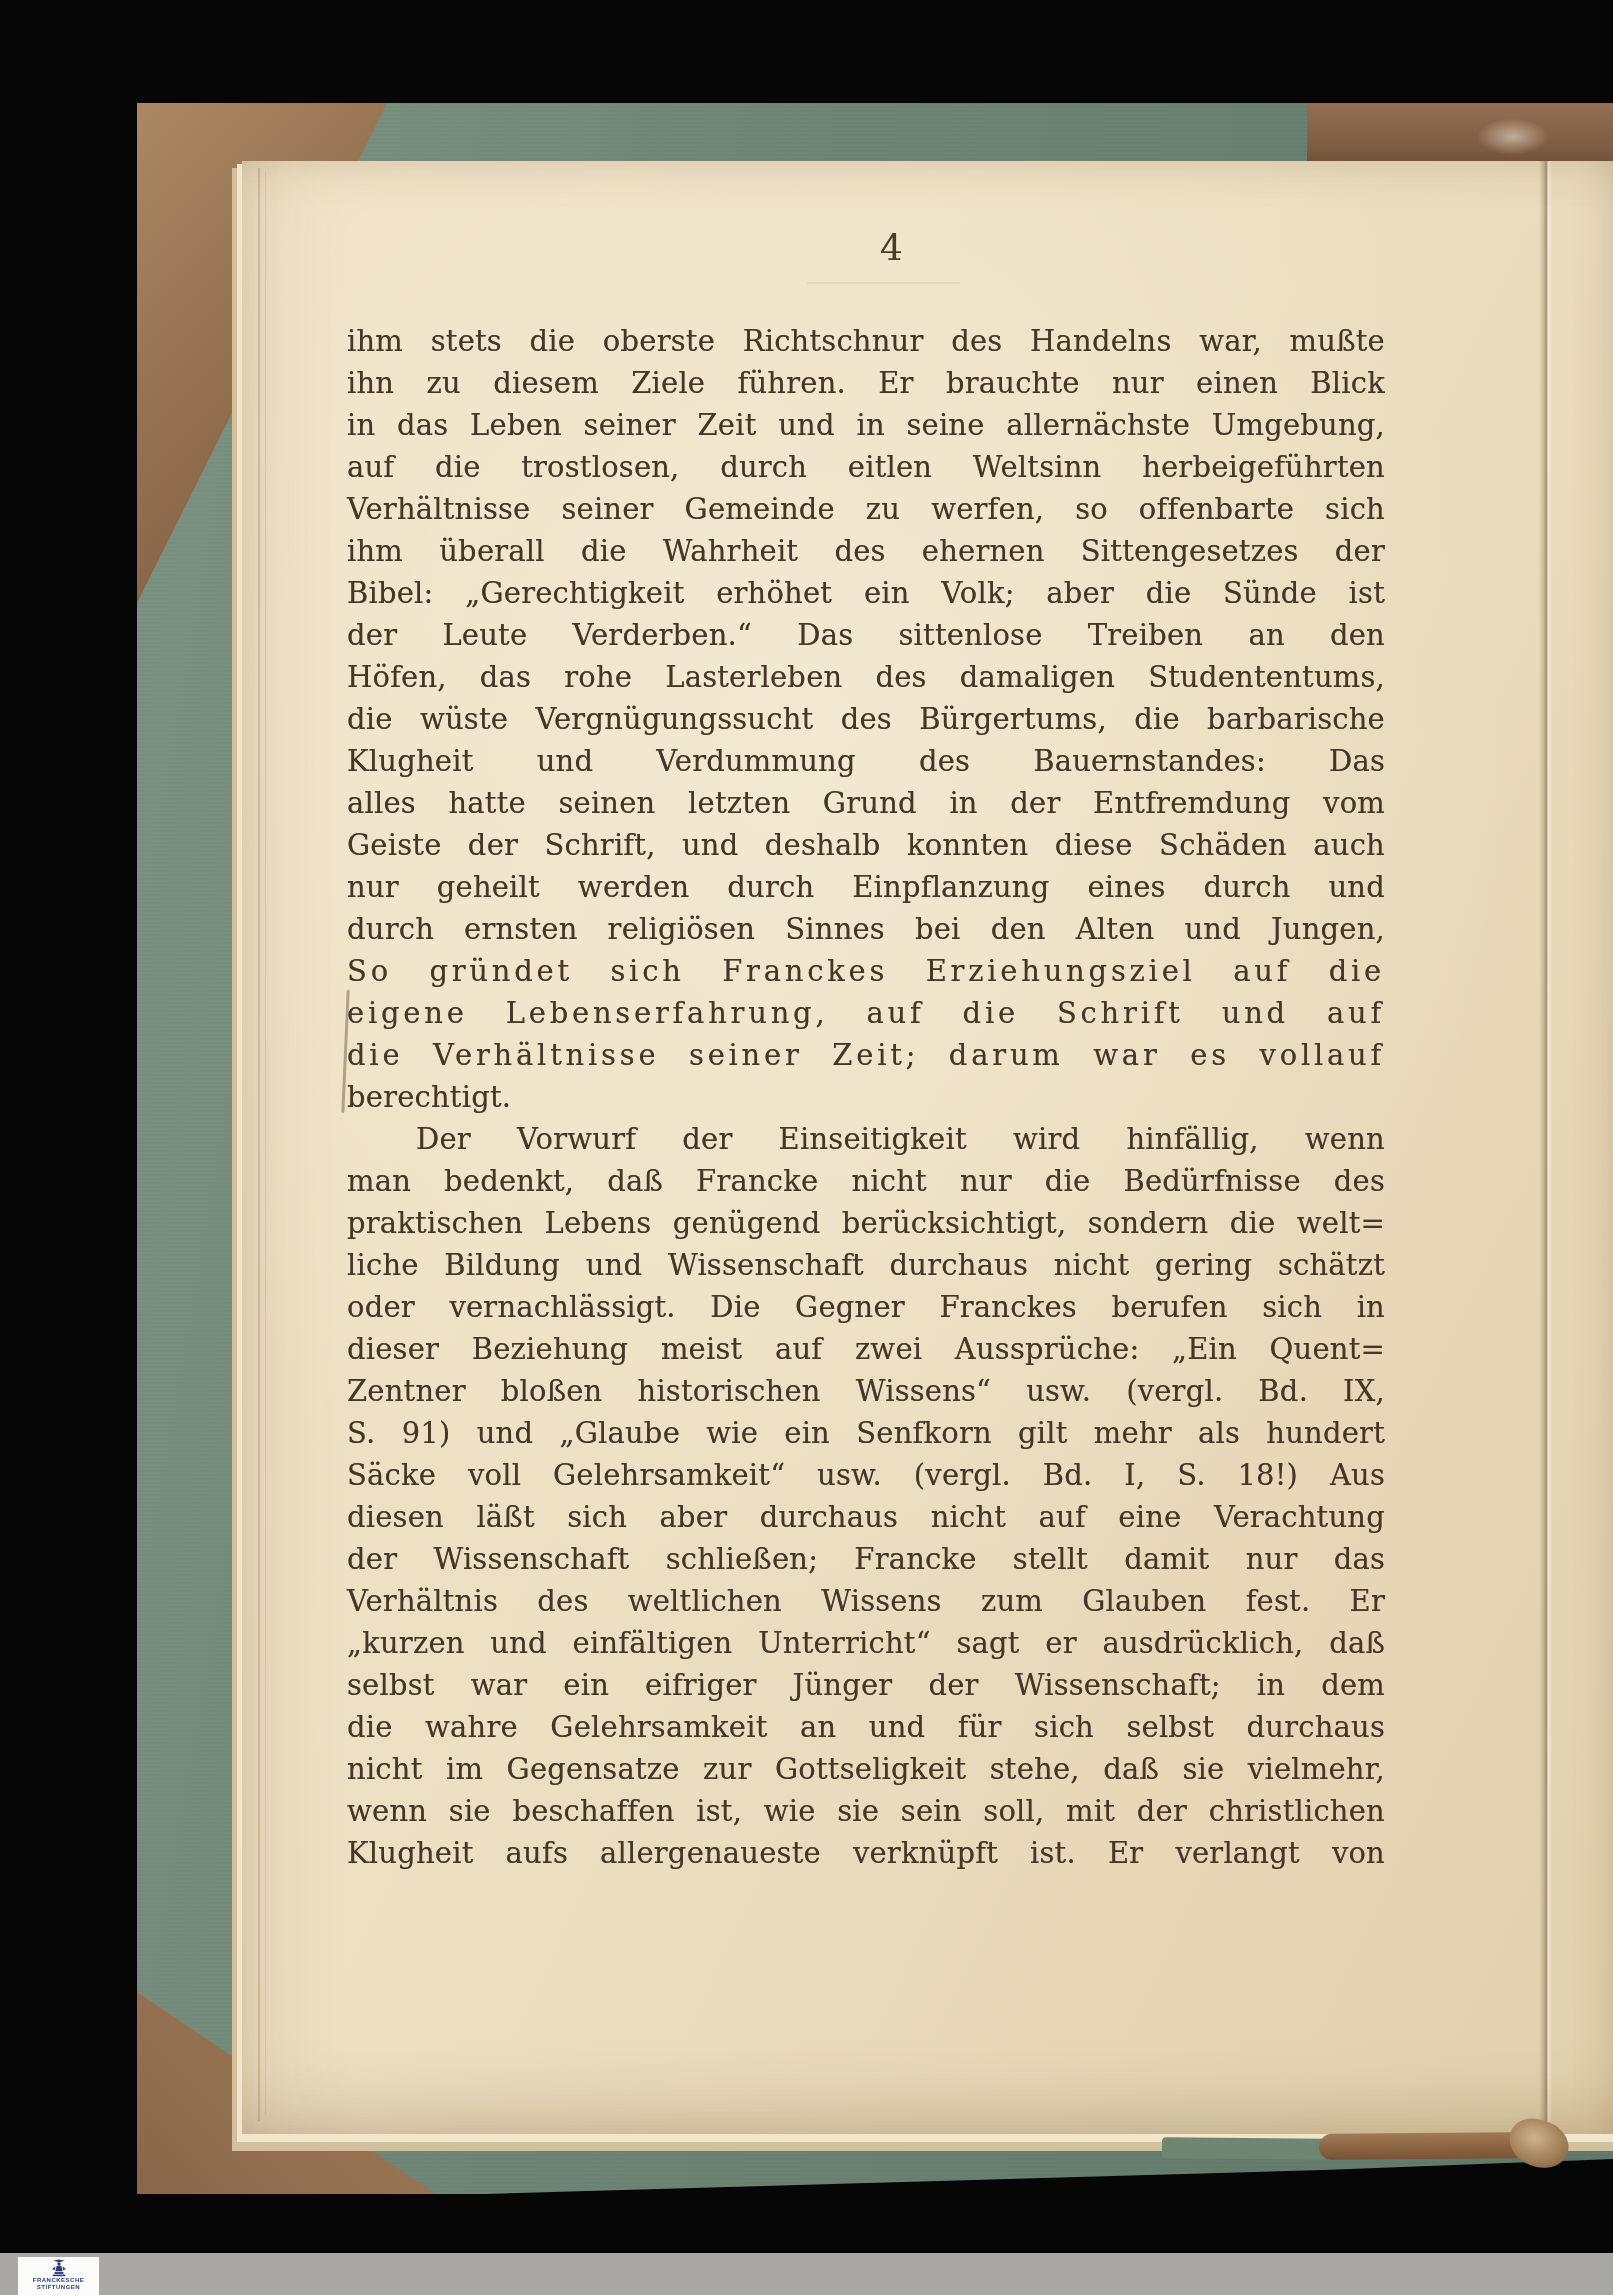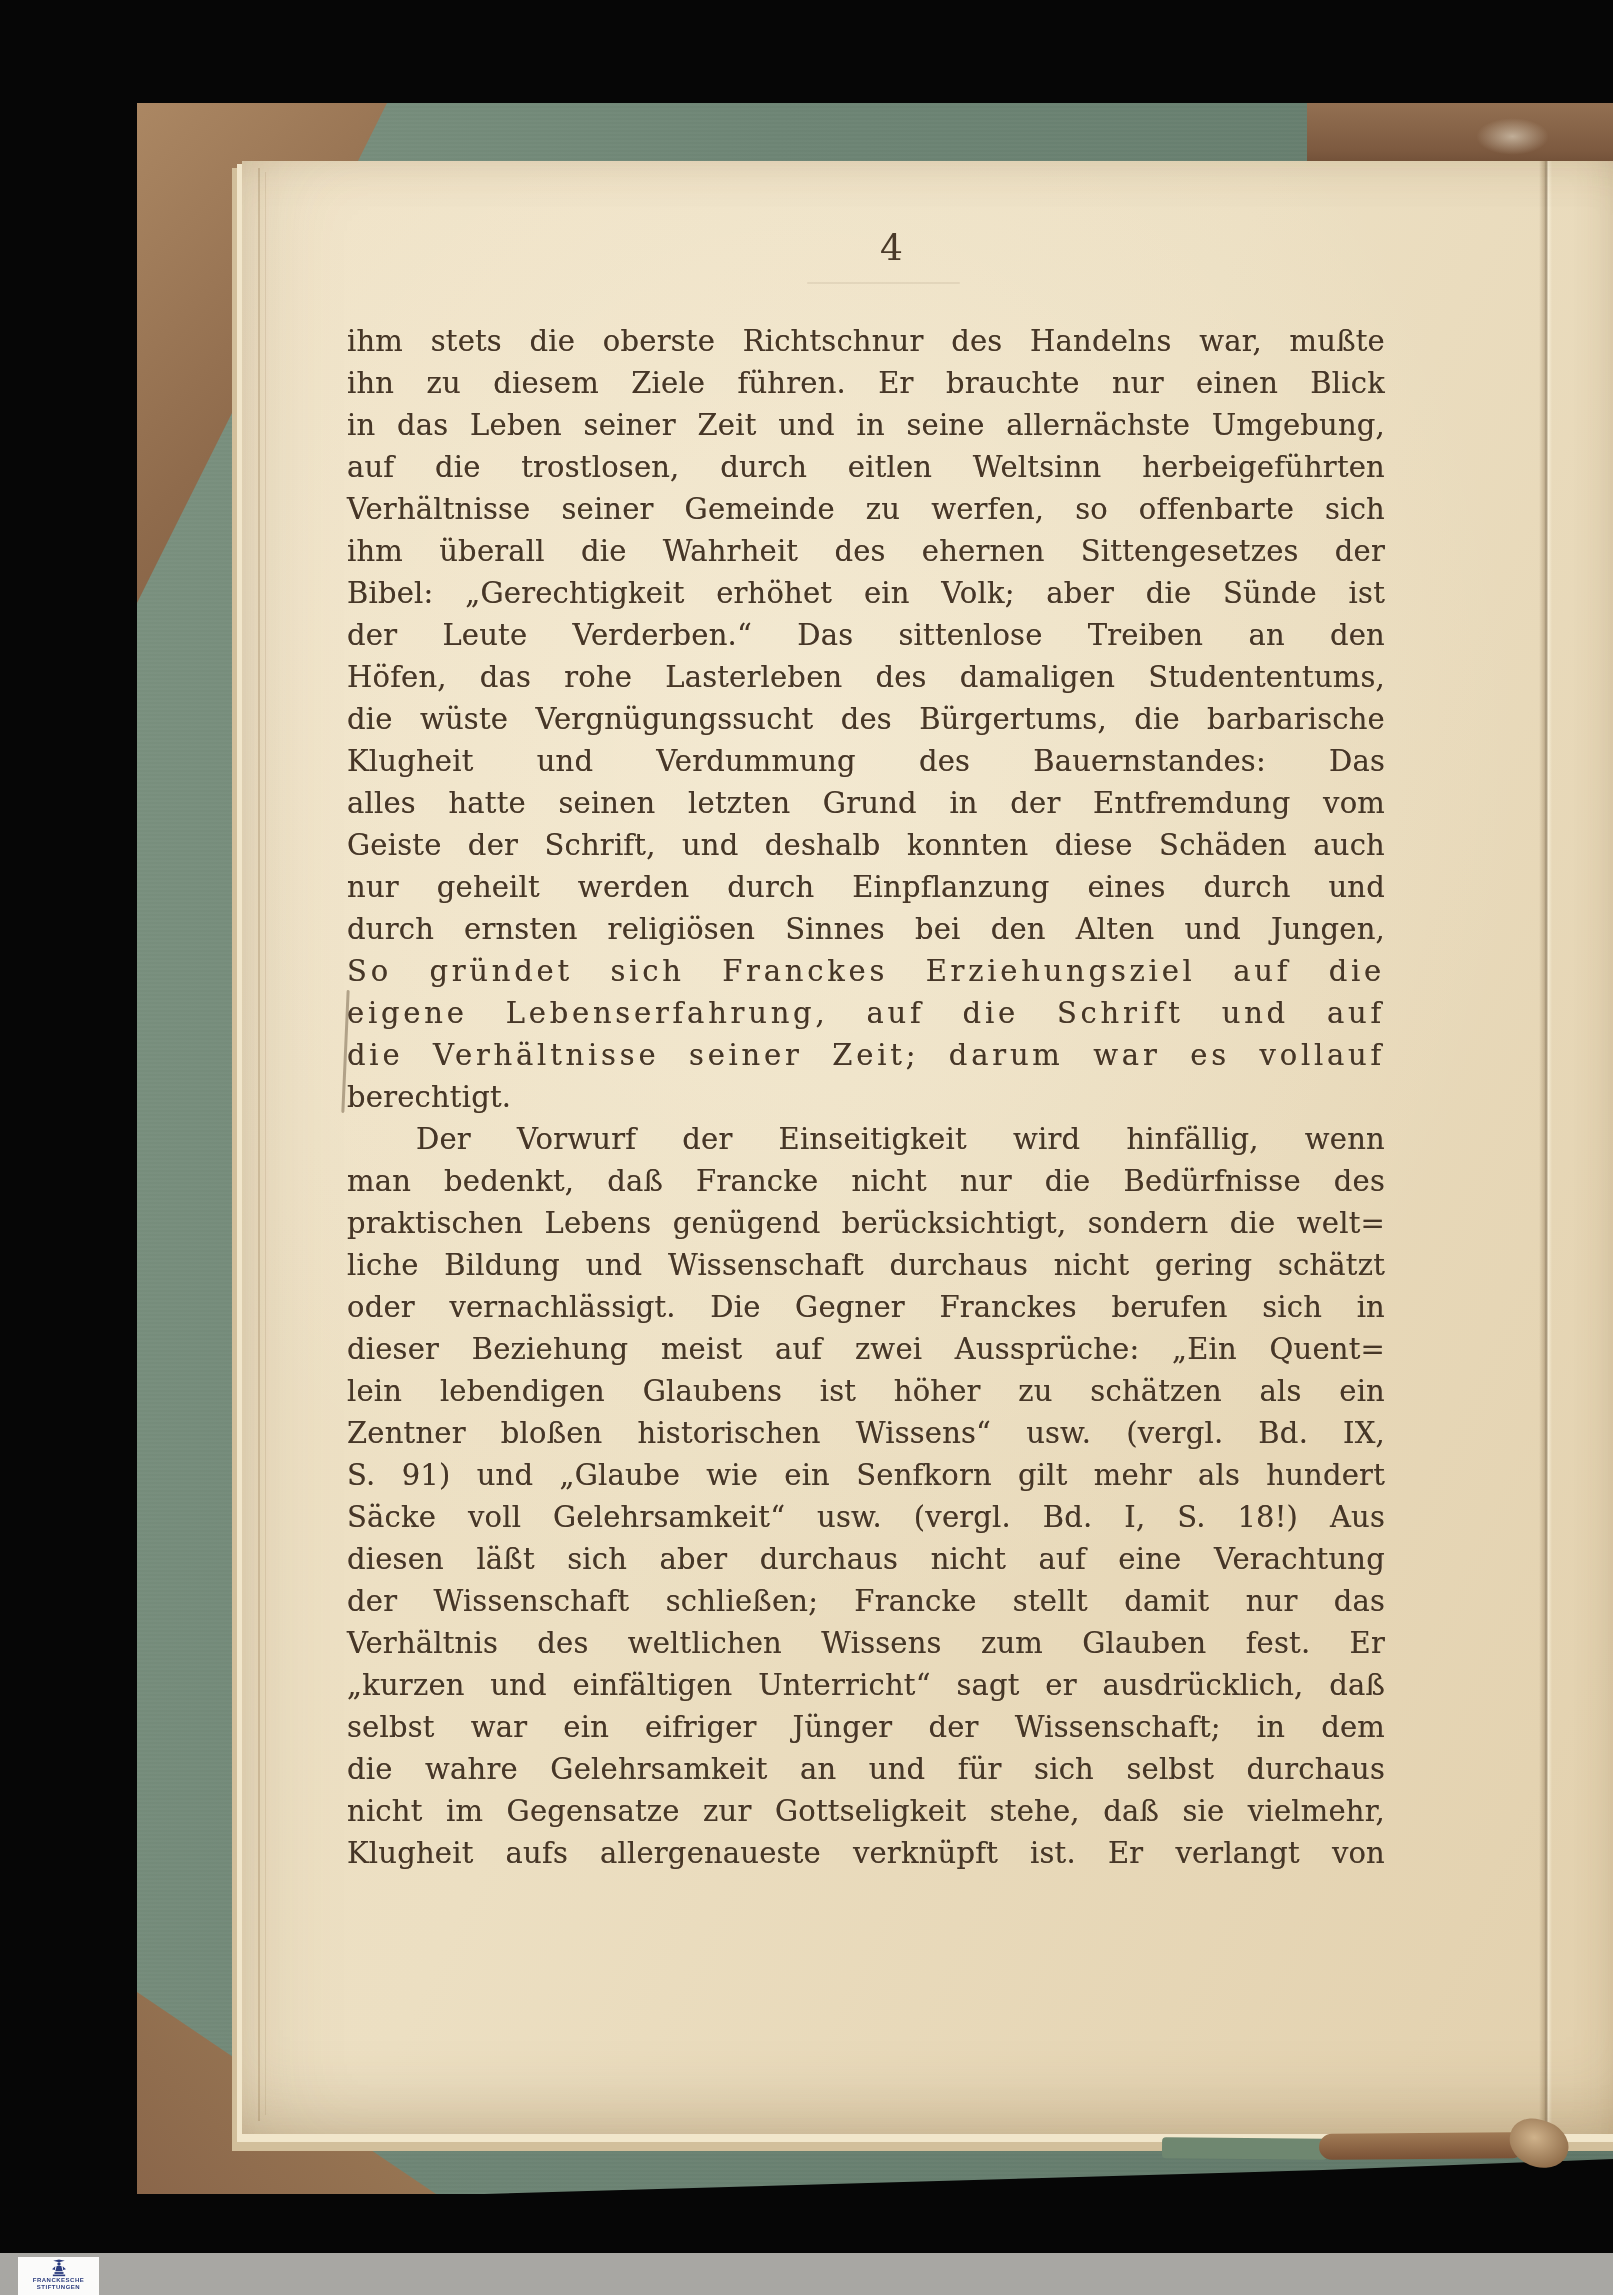--- a/index.html
+++ b/index.html
@@ -122,31 +122,31 @@
           <div class="line sp">So gründet sich Franckes Erziehungsziel auf die</div>
           <div class="line sp">eigene Lebenserfahrung, auf die Schrift und auf</div>
           <div class="line sp">die Verhältnisse seiner Zeit; darum war es vollauf</div>
           <div class="line end">berechtigt.</div>
           <div class="line ind">Der Vorwurf der Einseitigkeit wird hinfällig, wenn</div>
           <div class="line">man bedenkt, daß Francke nicht nur die Bedürfnisse des</div>
           <div class="line">praktischen Lebens genügend berücksichtigt, sondern die welt=</div>
           <div class="line">liche Bildung und Wissenschaft durchaus nicht gering schätzt</div>
           <div class="line">oder vernachlässigt.  Die Gegner Franckes berufen sich in</div>
           <div class="line">dieser Beziehung meist auf zwei Aussprüche: „Ein Quent=</div>
-          <div class="line">lein lebendigen Glaubens ist höher zu schätzen als ein</div>
           <div class="line">Zentner bloßen historischen Wissens“ usw. (vergl. Bd. IX,</div>
           <div class="line">S. 91) und „Glaube wie ein Senfkorn gilt mehr als hundert</div>
           <div class="line">Säcke voll Gelehrsamkeit“ usw. (vergl. Bd. I, S. 18!)  Aus</div>
           <div class="line">diesen läßt sich aber durchaus nicht auf eine Verachtung</div>
           <div class="line">der Wissenschaft schließen; Francke stellt damit nur das</div>
           <div class="line">Verhältnis des weltlichen Wissens zum Glauben fest.  Er</div>
           <div class="line">„kurzen und einfältigen Unterricht“ sagt er ausdrücklich, daß</div>
           <div class="line">selbst war ein eifriger Jünger der Wissenschaft; in dem</div>
           <div class="line">die wahre Gelehrsamkeit an und für sich selbst durchaus</div>
           <div class="line">nicht im Gegensatze zur Gottseligkeit stehe, daß sie vielmehr,</div>
+          <div class="line">wenn sie beschaffen ist, wie sie sein soll, mit der christlichen</div>
           <div class="line">Klugheit aufs allergenaueste verknüpft ist.  Er verlangt von</div>
         </div>
     </div>
 
     <div class="cord-green"></div>
     <div class="cord-brown"></div>
     <div class="cord-knot"></div>
   </div>
 
   <div class="bottom-bar">

